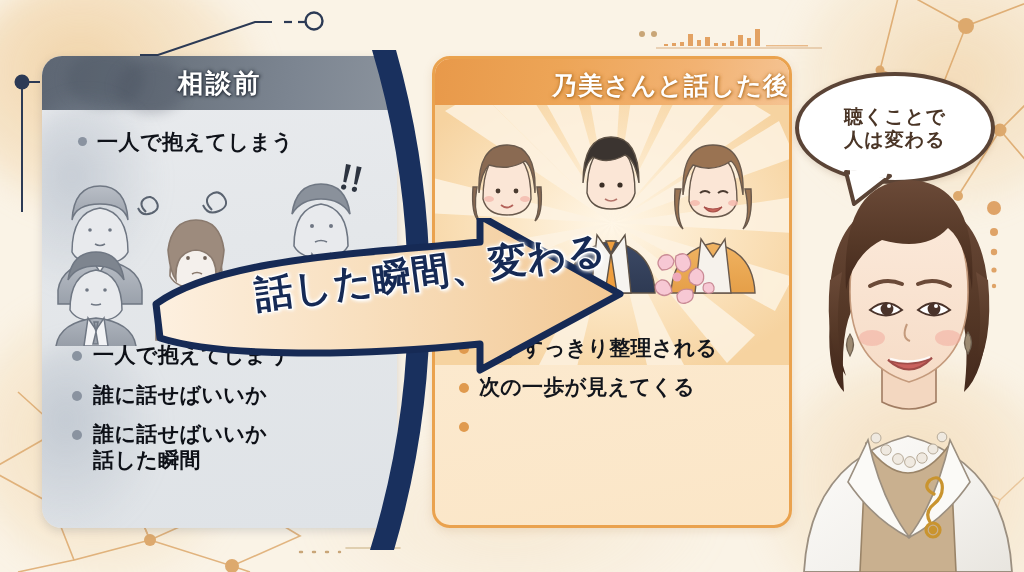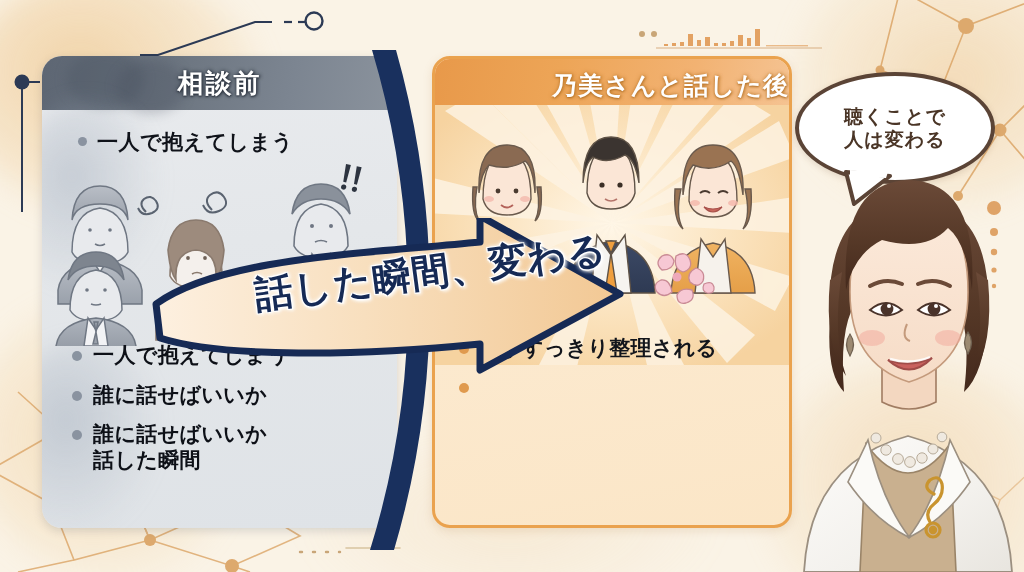--- a/index.html
+++ b/index.html
@@ -423,20 +423,24 @@
         </g>
       </svg>
 
       <div class="pa-list">
         <div class="pa-li">
           <span class="dot"></span>
           <span class="txt">頭がすっきり整理される</span>
         </div>
         <div class="pa-li">
           <span class="dot"></span>
+          <span class="txt">次の一歩が見えてくる</span>
+        </div>
+        <div class="pa-li">
+          <span class="dot"></span>
         </div>
       </div>
     </div>
   </div>
 
   <div class="arrow-wrap">
     <svg viewBox="0 0 640 170" style="position:absolute;inset:0;width:640px;height:170px">
       <defs>
         <linearGradient id="abody" x1="0" y1="0" x2="1" y2="0">
           <stop offset="0" stop-color="#fdf0e0"></stop>

